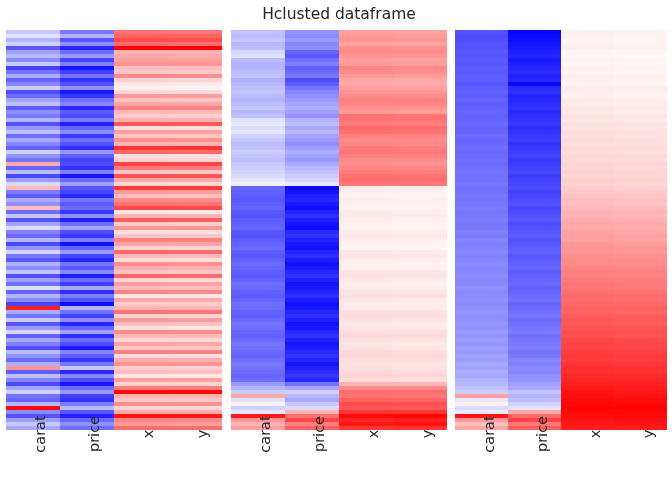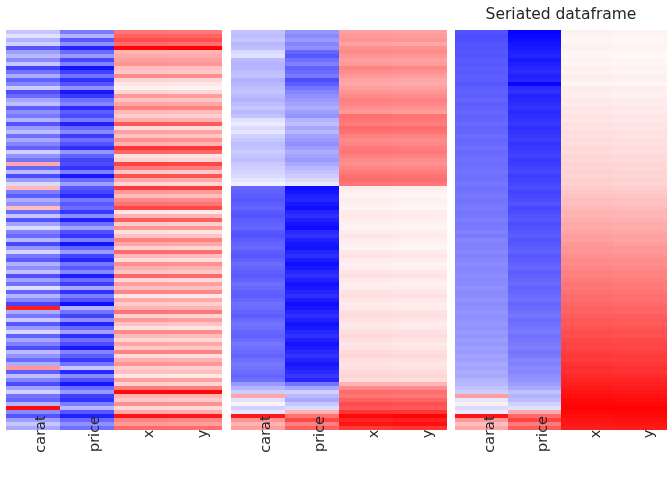--- a/index.html
+++ b/index.html
@@ -698,20 +698,21 @@
         <div class="xtick">
           <span class="xtick-label">x</span>
         </div>
         <div class="xtick">
           <span class="xtick-label">y</span>
         </div>
       </div>
   </div>
 
   <div class="panel" style="left: 231px; width: 216px;">
+    <div class="panel-title">Hclusted dataframe</div>
     <div class="heatmap">
         <div class="hm-row">
           <div class="hm-cell" style="background: rgb(194, 194, 255);"></div>
           <div class="hm-cell" style="background: rgb(148, 148, 255);"></div>
           <div class="hm-cell" style="background: rgb(255, 158, 158);"></div>
           <div class="hm-cell" style="background: rgb(255, 161, 161);"></div>
         </div>
         <div class="hm-row">
           <div class="hm-cell" style="background: rgb(189, 189, 255);"></div>
           <div class="hm-cell" style="background: rgb(138, 138, 255);"></div>
@@ -1317,21 +1318,20 @@
         <div class="xtick">
           <span class="xtick-label">x</span>
         </div>
         <div class="xtick">
           <span class="xtick-label">y</span>
         </div>
       </div>
   </div>
 
   <div class="panel" style="left: 455px; width: 212px;">
-    <div class="panel-title">Seriated dataframe</div>
     <div class="heatmap">
         <div class="hm-row">
           <div class="hm-cell" style="background: rgb(82, 82, 255);"></div>
           <div class="hm-cell" style="background: rgb(5, 5, 255);"></div>
           <div class="hm-cell" style="background: rgb(255, 240, 240);"></div>
           <div class="hm-cell" style="background: rgb(255, 242, 242);"></div>
         </div>
         <div class="hm-row">
           <div class="hm-cell" style="background: rgb(77, 77, 255);"></div>
           <div class="hm-cell" style="background: rgb(10, 10, 255);"></div>

